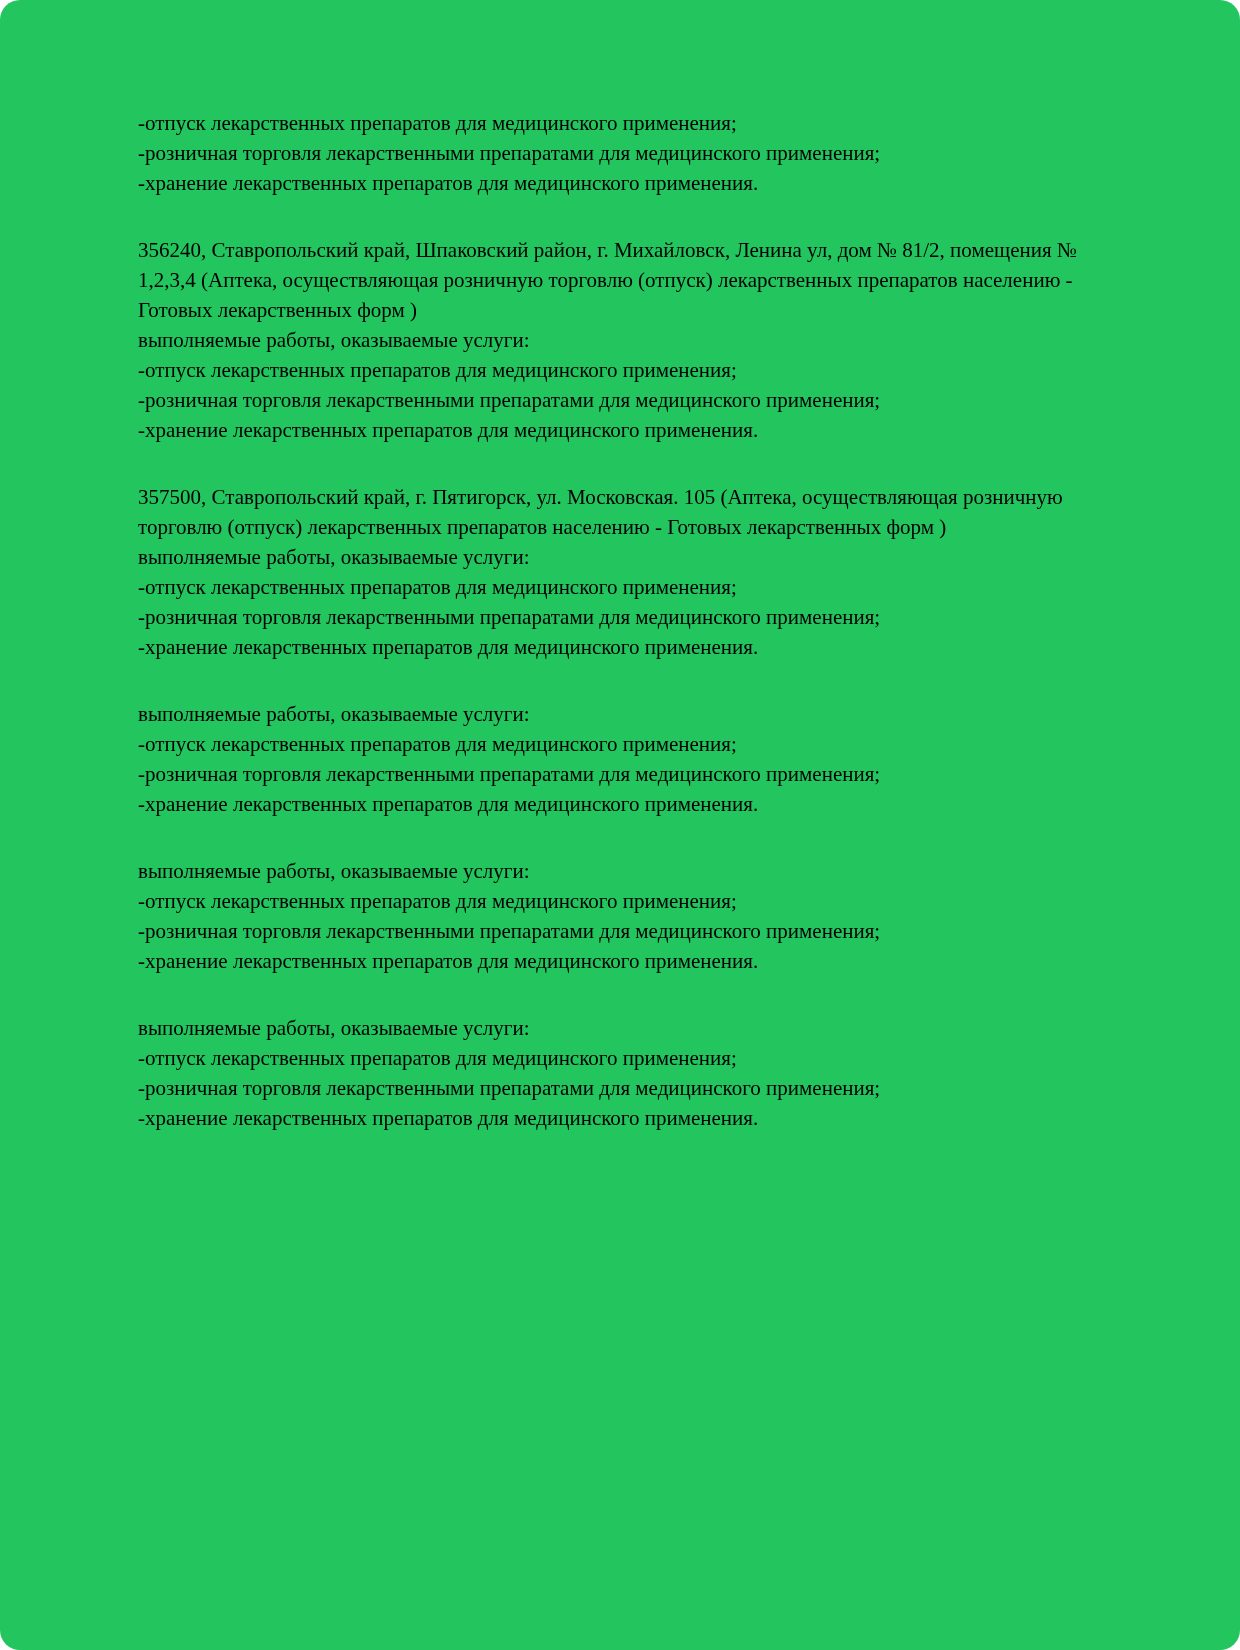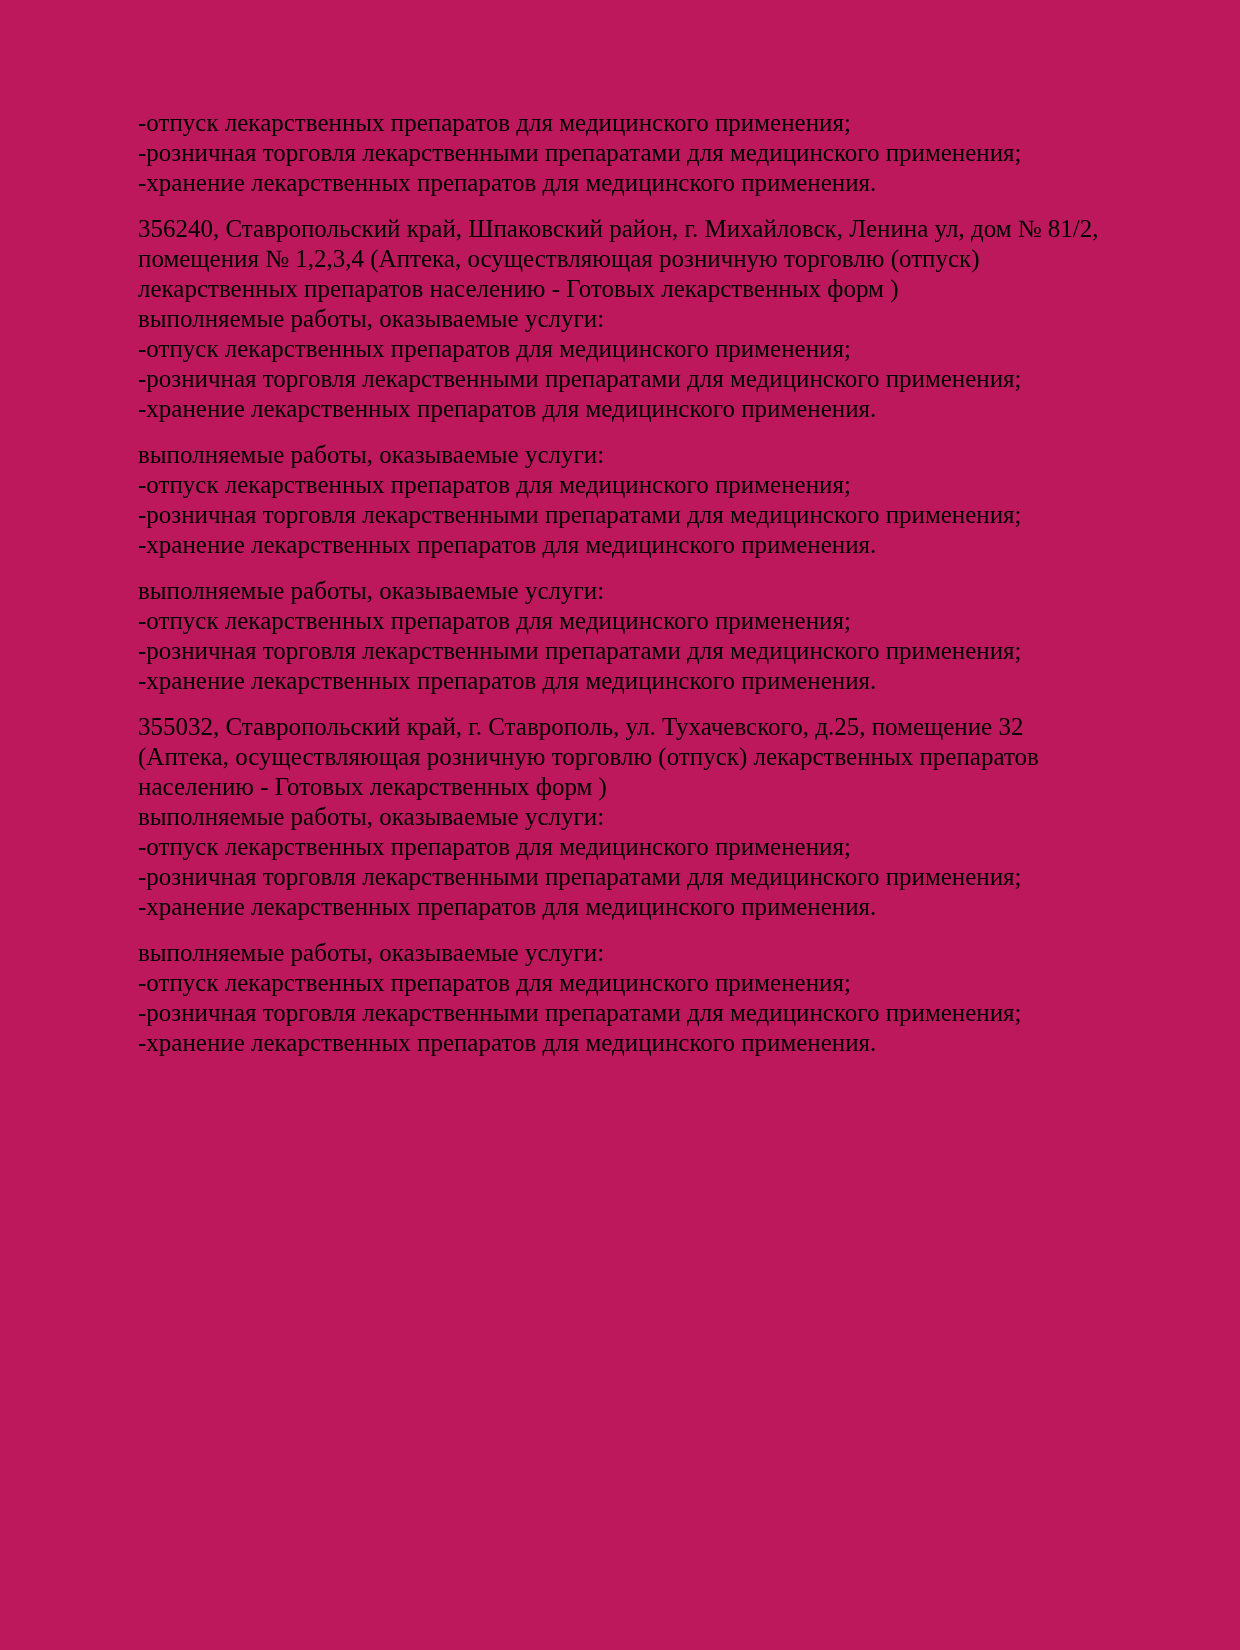--- a/index.html
+++ b/index.html
@@ -4,31 +4,32 @@
 <style>
   html, body {
     margin: 0;
     padding: 0;
     background: #ffffff;
   }
   .page {
     position: relative;
     width: 1240px;
     height: 1650px;
-    background: #be185d;
+    background: #22c55e;
     overflow: hidden;
     box-sizing: border-box;
     padding: 108px 138px 0 138px;
     font-family: "Liberation Serif", "DejaVu Serif", serif;
-    font-size: 25px;
+    font-size: 21px;
     line-height: 30px;
     color: #000000;
+    border-radius: 20px;
   }
   .entry {
-    margin-top: 16px; 
+    margin-top: 37px; 
   }
   .entry.first {
     margin-top: 0;
   }
   .page p {
     margin: 0;
     padding: 0;
     max-width: 964px;
   }
 </style>
@@ -45,35 +46,35 @@
 
   <section class="entry">
     <p>356240, Ставропольский край, Шпаковский район, г. Михайловск, Ленина ул, дом № 81/2, помещения № 1,2,3,4 (Аптека, осуществляющая розничную торговлю (отпуск) лекарственных препаратов населению - Готовых лекарственных форм )</p>
     <p>выполняемые работы, оказываемые услуги:</p>
     <p>-отпуск лекарственных препаратов для медицинского применения;</p>
     <p>-розничная торговля лекарственными препаратами для медицинского применения;</p>
     <p>-хранение лекарственных препаратов для медицинского применения.</p>
   </section>
 
   <section class="entry">
+    <p>357500, Ставропольский край, г. Пятигорск, ул. Московская. 105 (Аптека, осуществляющая розничную торговлю (отпуск) лекарственных препаратов населению - Готовых лекарственных форм )</p>
     <p>выполняемые работы, оказываемые услуги:</p>
     <p>-отпуск лекарственных препаратов для медицинского применения;</p>
     <p>-розничная торговля лекарственными препаратами для медицинского применения;</p>
     <p>-хранение лекарственных препаратов для медицинского применения.</p>
   </section>
 
   <section class="entry">
     <p>выполняемые работы, оказываемые услуги:</p>
     <p>-отпуск лекарственных препаратов для медицинского применения;</p>
     <p>-розничная торговля лекарственными препаратами для медицинского применения;</p>
     <p>-хранение лекарственных препаратов для медицинского применения.</p>
   </section>
 
   <section class="entry">
-    <p>355032, Ставропольский край, г. Ставрополь, ул. Тухачевского, д.25, помещение 32 (Аптека, осуществляющая розничную торговлю (отпуск) лекарственных препаратов населению - Готовых лекарственных форм )</p>
     <p>выполняемые работы, оказываемые услуги:</p>
     <p>-отпуск лекарственных препаратов для медицинского применения;</p>
     <p>-розничная торговля лекарственными препаратами для медицинского применения;</p>
     <p>-хранение лекарственных препаратов для медицинского применения.</p>
   </section>
 
   <section class="entry">
     <p>выполняемые работы, оказываемые услуги:</p>
     <p>-отпуск лекарственных препаратов для медицинского применения;</p>
     <p>-розничная торговля лекарственными препаратами для медицинского применения;</p>

